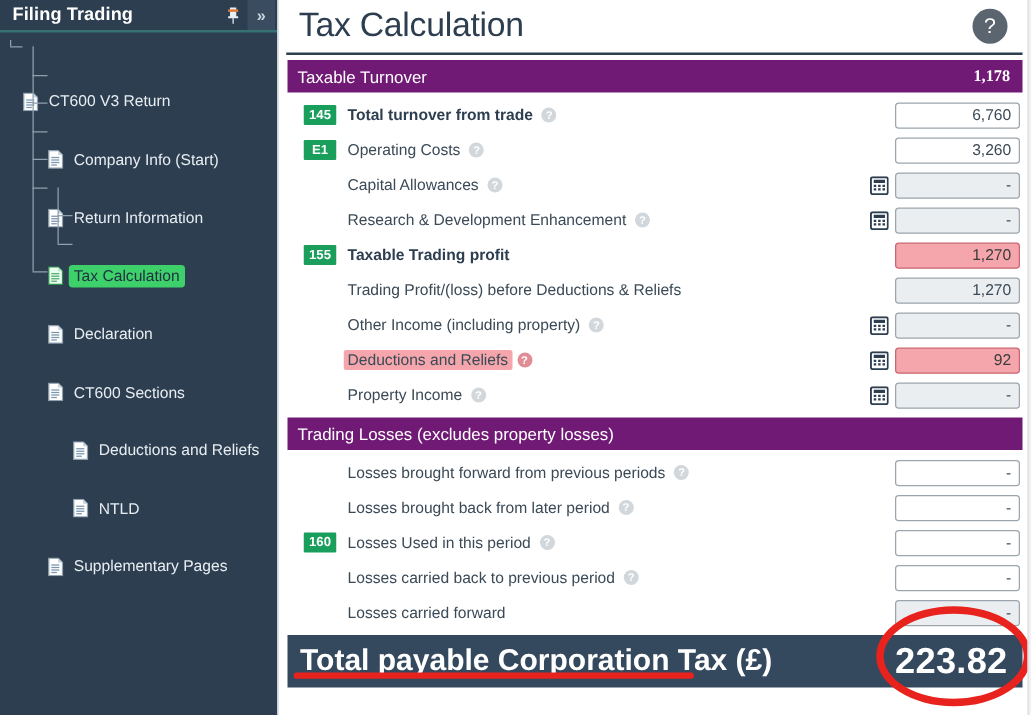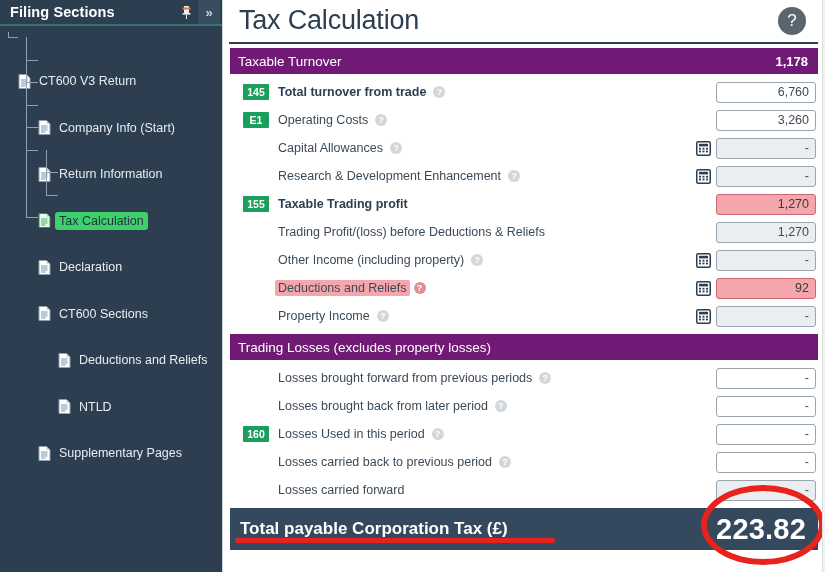--- a/index.html
+++ b/index.html
@@ -144,21 +144,21 @@
     color: #ffffff;
     height: 26px;
     display: flex;
     align-items: center;
     padding: 0 10px 0 8px;
     margin: 4px 6px 4px 7px;
     font-size: 13.5px;
     box-sizing: border-box;
   }
   .band .bname { flex: 1; }
-  .band .bval { font-weight: bold; font-size: 13px; }
+  .band .bval { font-weight: bold; font-size: 13px; font-family: Liberation Serif, serif; }
 
   .row {
     height: 28px;
     display: flex;
     align-items: center;
     padding-left: 20px;
     padding-right: 8px;
     box-sizing: border-box;
   }
   .badge {
@@ -231,21 +231,21 @@
     height: 42px;
     margin: 4px 6px 0 7px;
     display: flex;
     align-items: center;
     padding: 0 12px 0 10px;
     box-sizing: border-box;
     position: relative;
   }
   .total-label {
     color: #ffffff;
-    font-size: 17px;
+    font-size: 24px;
     font-weight: bold;
     flex: 1;
     position: relative;
   }
   .total-value {
     color: #ffffff;
     font-size: 29px;
     font-weight: bold;
     letter-spacing: .2px;
   }
@@ -274,21 +274,21 @@
     box-sizing: border-box;
   }
 </style>
 </head>
 <body>
 
 <div id="app">
 
   <div id="sidebar">
     <div class="sidebar-header">
-      <span class="sidebar-title">Filing Sections</span>
+      <span class="sidebar-title">Filing Trading</span>
       <span class="hdr-icon-btn pin-icon">
         <svg width="13" height="15" viewBox="0 0 13 15" aria-hidden="true">
           <rect x="4" y="1" width="5" height="8" fill="#e8eef3"></rect>
           <rect x="2.5" y="2.5" width="8" height="2" fill="#e07b39"></rect>
           <rect x="2.5" y="8" width="8" height="1.6" fill="#e8eef3"></rect>
           <rect x="6" y="9.5" width="1" height="4.5" fill="#e8eef3"></rect>
         </svg>
       </span>
       <span class="chev-box">»</span>
     </div>

